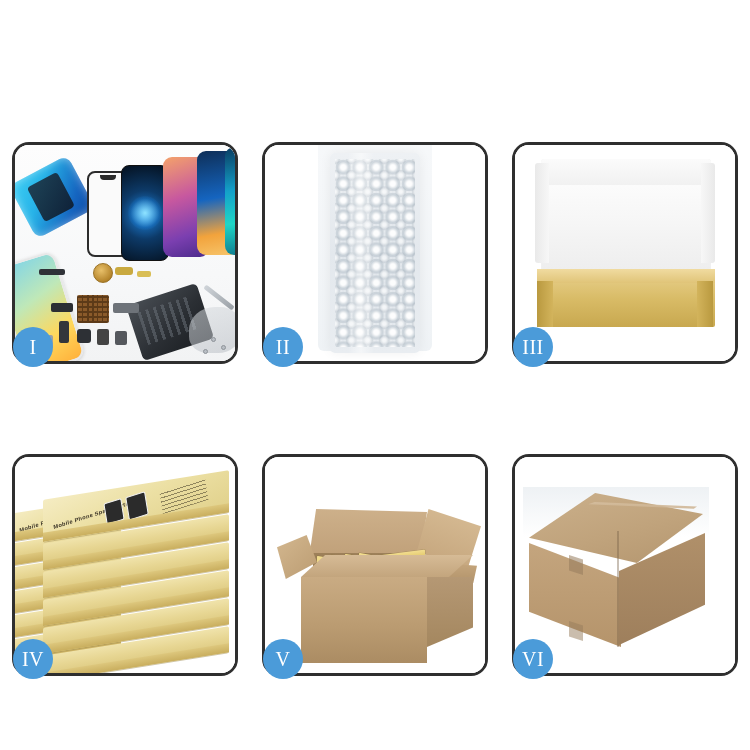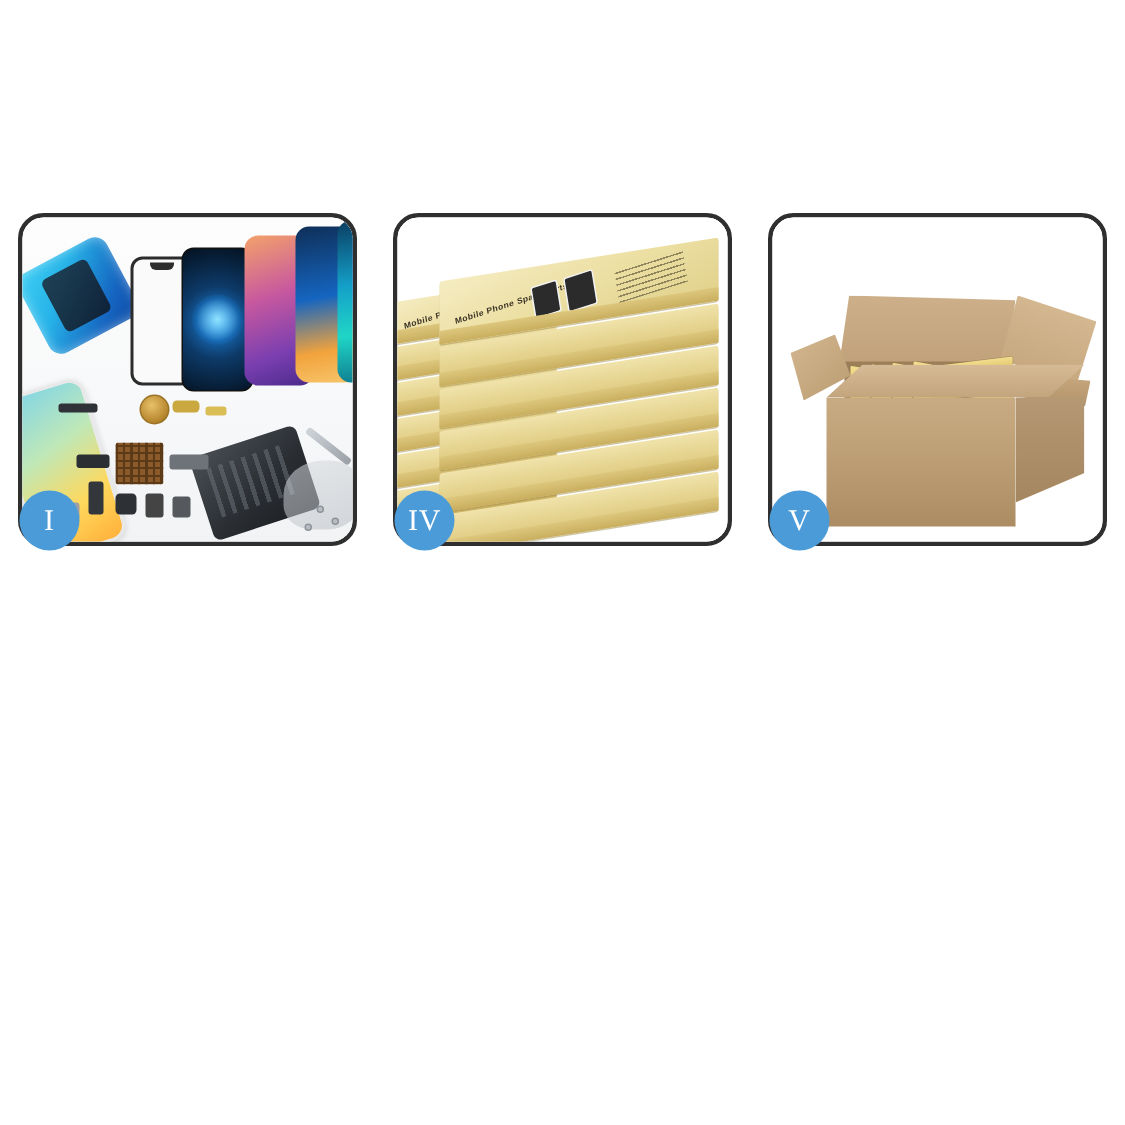--- a/index.html
+++ b/index.html
@@ -280,21 +280,49 @@
           <div class="tweez"></div>
           <div class="hand"></div>
           <div class="scrw" style="left:196px;top:192px"></div>
           <div class="scrw" style="left:206px;top:200px"></div>
           <div class="scrw" style="left:188px;top:204px"></div>
         </div>
       </div>
       <div class="badge">I</div>
     </div>
 
-
+    <div class="panel">
+      <div class="panel-inner">
+        <div class="p2">
+          <div class="bfilm" style="left:50%;margin-left:-57px;"></div>
+          <div class="bwrap">
+            <div class="bubbles"></div>
+            <div class="bubbles2"></div>
+            <div class="bsheen"></div>
+          </div>
+        </div>
+      </div>
+      <div class="badge">II</div>
+    </div>
+
+    <div class="panel">
+      <div class="panel-inner">
+        <div class="p3">
+          <div class="lid3"></div>
+          <div class="lid3flapL"></div>
+          <div class="lid3flapR"></div>
+          <div class="box3lip"></div>
+          <div class="box3in"></div>
+          <div class="box3"></div>
+          <div class="box3cL"></div>
+          <div class="box3cR"></div>
+        </div>
+      </div>
+      <div class="badge">III</div>
+    </div>
 
     <div class="panel">
       <div class="panel-inner">
         <div class="p4">
 
           <div class="stackL">
             <div class="kbox lidtop" style="top:0;height:28px;transform:skewY(-9deg);">
               <div class="klabel" style="left:8px;top:9px;transform:rotate(-9deg);">Mobile Phone Spare Parts</div>
               <div class="side"></div>
             </div>
@@ -364,15 +392,30 @@
 
           <div class="c5flapL"></div>
           <div class="c5top"></div>
           <div class="c5front"></div>
           <div class="c5side"></div>
         </div>
       </div>
       <div class="badge">V</div>
     </div>
 
+    <div class="panel">
+      <div class="panel-inner">
+        <div class="p6">
+          <div class="c6halo"></div>
+          <div class="c6top"></div>
+          <div class="c6tape"></div>
+          <div class="c6left"></div>
+          <div class="c6right"></div>
+          <div class="c6edge"></div>
+          <div class="c6seamL"></div>
+          <div class="c6seamL2"></div>
+        </div>
+      </div>
+      <div class="badge">VI</div>
+    </div>
 
   </div>
 </div>
 
 </body></html>

